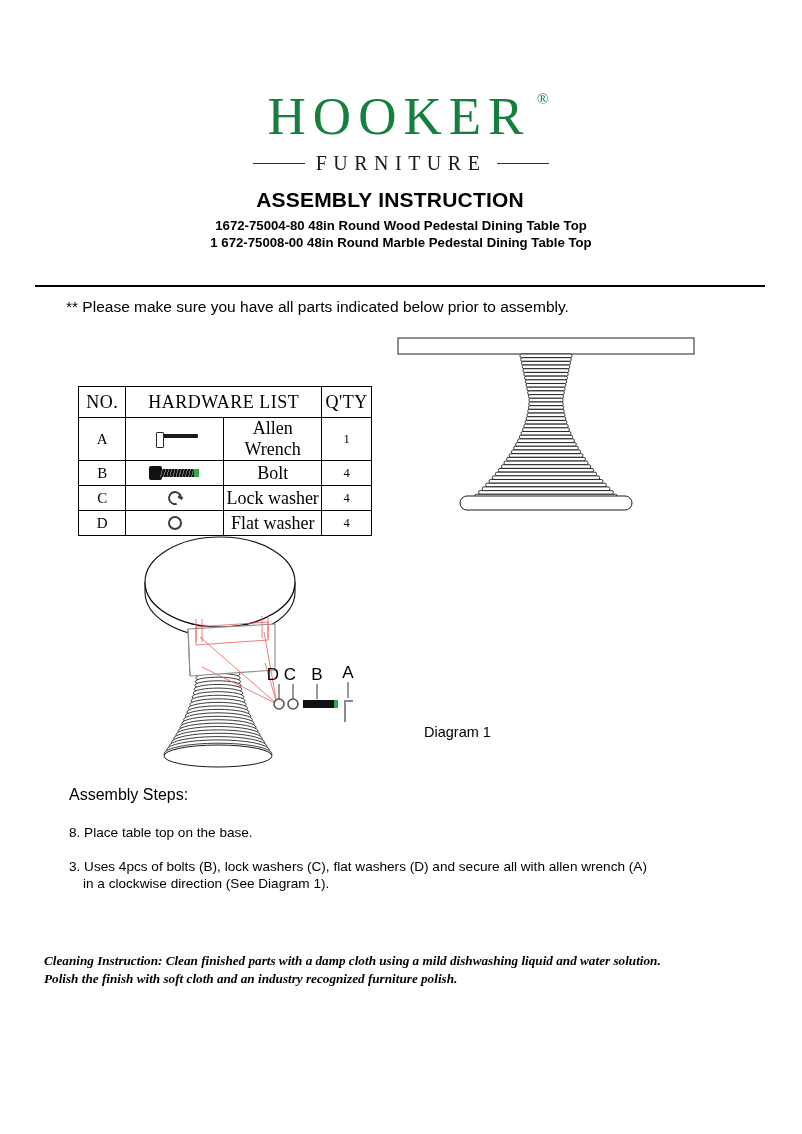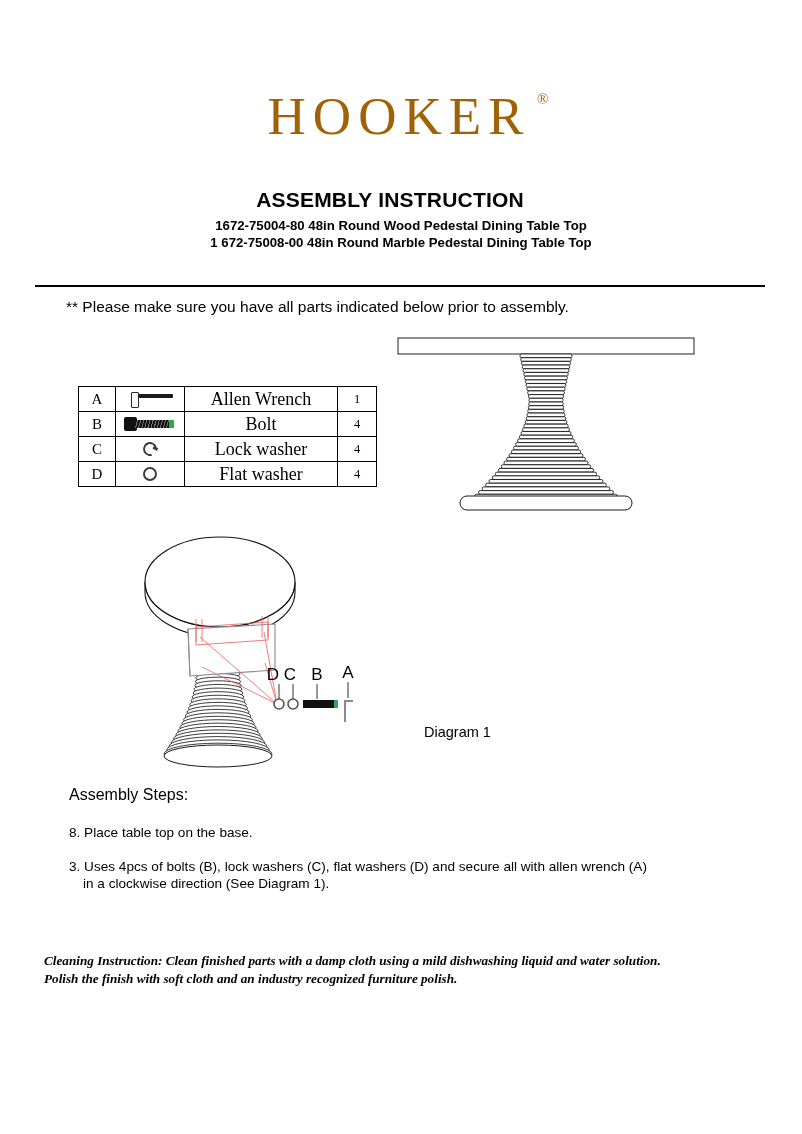--- a/index.html
+++ b/index.html
@@ -23,21 +23,21 @@
     width: 802px;
     text-align: center;
   }
   .logo-word {
     position: relative;
     display: inline-block;
     font-family: "Liberation Serif", serif;
     font-size: 53px;
     letter-spacing: 7px;
     line-height: 1;
-    color: #a16207;
+    color: #15803d;
     padding-right: 4px;
   }
   .logo-reg {
     position: absolute;
     right: -14px; top: 2px;
     font-family: "Liberation Serif", serif;
     font-size: 15px;
     letter-spacing: 0;
   }
   .logo-sub-row {
@@ -233,34 +233,44 @@
   }
 </style>
 </head>
 <body>
 
 <div class="logo-block">
   <div class="logo-word">
     <span>HOOKER</span>
     <span class="logo-reg">®</span>
   </div>
+  <div class="logo-sub-row">
+    <span class="logo-rule"></span>
+    <span class="logo-sub">FURNITURE</span>
+    <span class="logo-rule"></span>
+  </div>
 </div>
 
 <div class="doc-title">ASSEMBLY INSTRUCTION</div>
 
 <div class="item-lines">
   <div>1672-75004-80 48in Round Wood Pedestal Dining Table Top</div>
   <div>1 672-75008-00 48in Round Marble Pedestal Dining Table Top</div>
 </div>
 
 <div class="top-rule"></div>
 <div class="note">** Please make sure you have all parts indicated below prior to assembly.</div>
 
 <table class="hw-table">
   <tbody>
+      <tr class="hw-head">
+    <th class="col-no">NO.</th>
+    <th class="col-icon col-desc" colspan="2">HARDWARE LIST</th>
+    <th class="col-qty">Q'TY</th>
+  </tr>
 
   <tr class="hw-row">
     <td class="col-no cell-no">A</td>
     <td class="col-icon cell-icon">
       <span class="ico ico-wrench">
         <span class="arm-h"></span>
         <span class="arm-v"></span>
       </span>
     </td>
     <td class="col-desc cell-desc">Allen Wrench</td>

